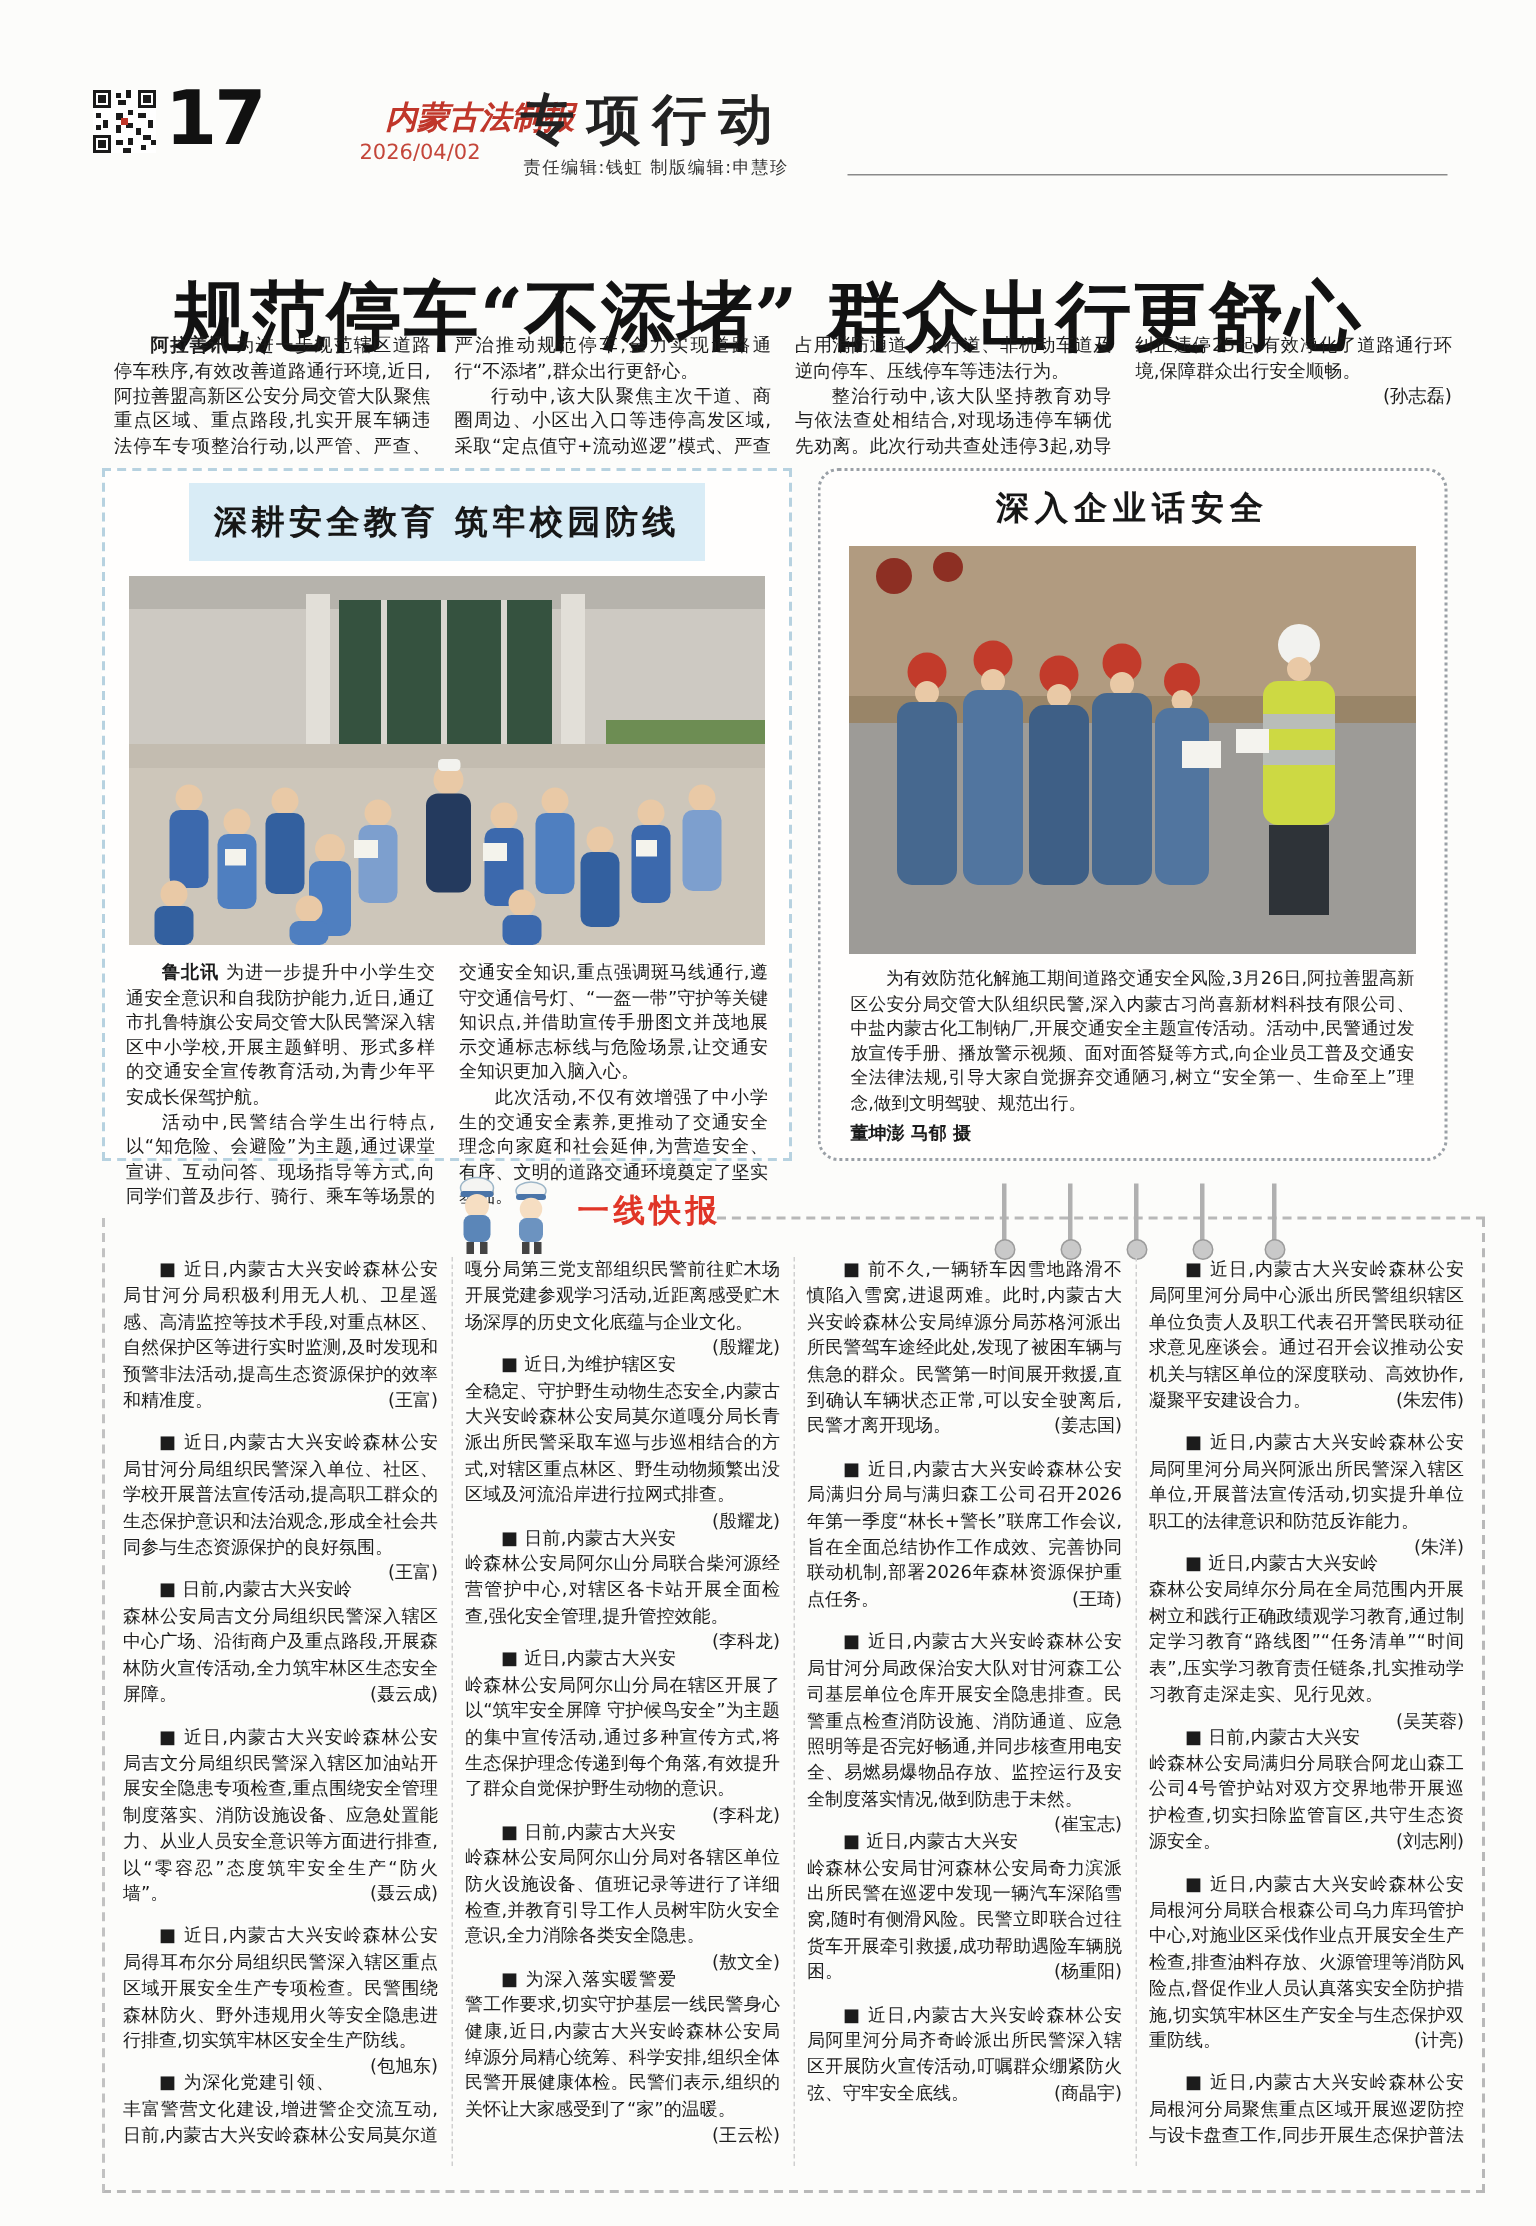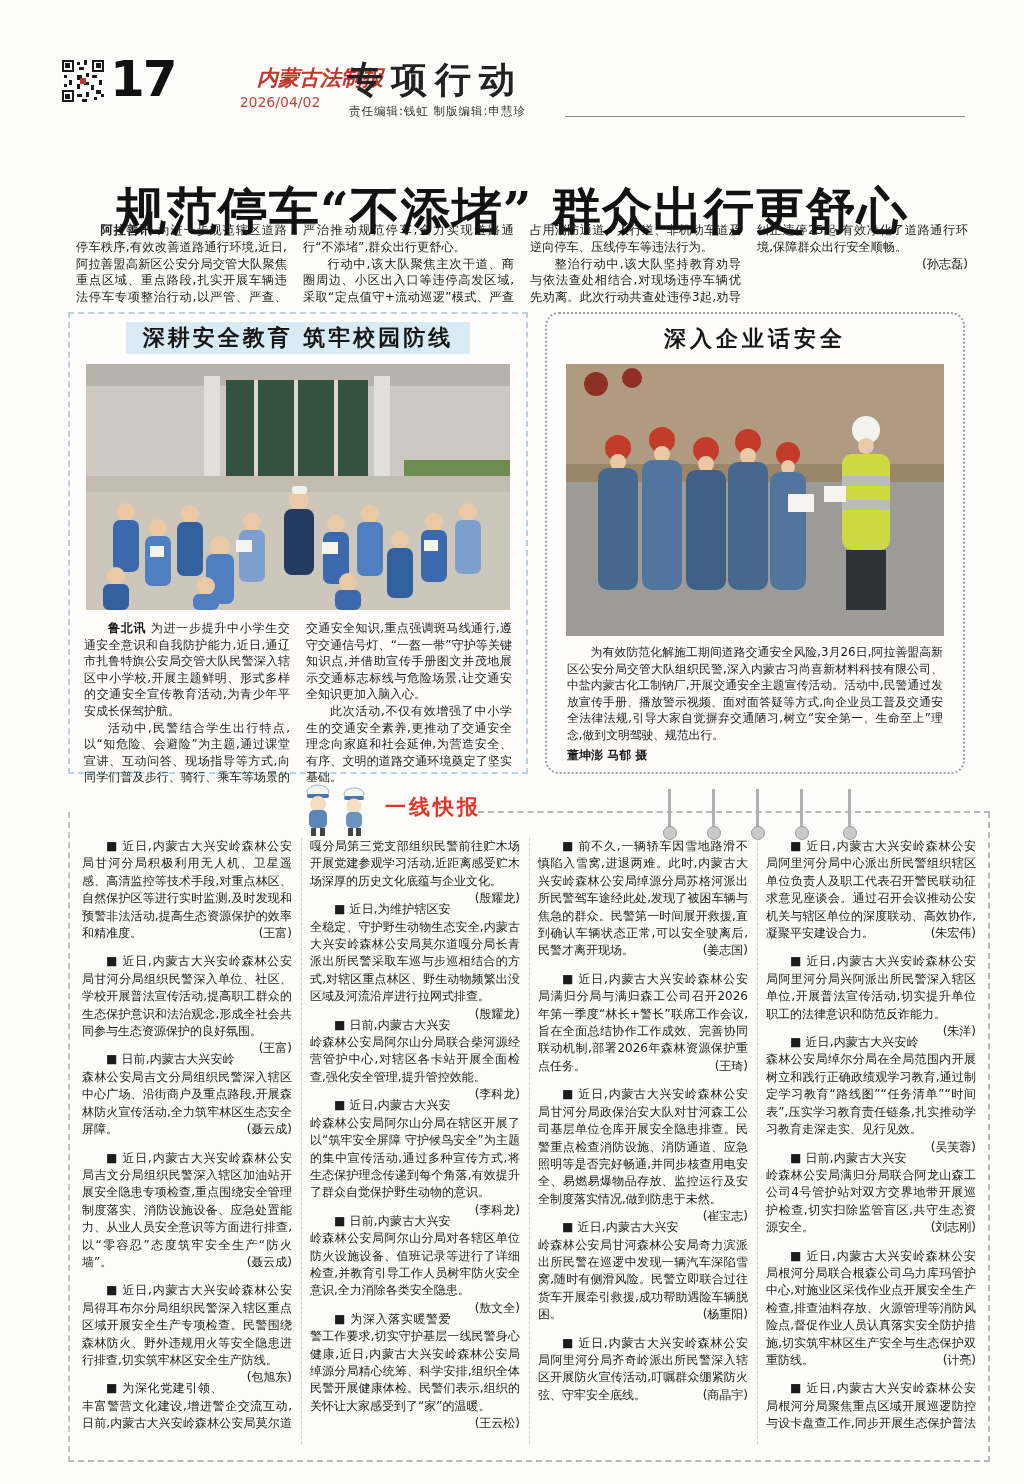--- a/index.html
+++ b/index.html
@@ -24,21 +24,21 @@
   .lead{position:absolute;left:76px;top:222px;width:892px;height:86px;columns:4;column-gap:16px;
         font-size:12.2px;line-height:16.8px;text-align:justify;overflow:hidden;}
   .lead p{margin:0;text-indent:2em;}
   .dl{font-weight:bold;}
   .byline{float:right;}
 
   
   .box-school{position:absolute;left:68px;top:312px;width:460px;height:462px;
               border:2px dashed #b7d2e0;background:#fffefd;box-sizing:border-box;}
   .school-title{margin:8px auto 0;width:344px;background:#d9ecf6;text-align:center;
-                font-size:22px;font-weight:800;letter-spacing:3px;padding:1px 0;color:#171717;}
+                font-size:22px;font-weight:800;letter-spacing:3px;padding:11px 0;color:#171717;}
   .school-photo{display:block;margin:10px auto 0;width:424px;height:246px;background:#c9c5be;}
   .school-text{margin:10px 14px 0;height:168px;columns:2;column-gap:16px;
                font-size:12px;line-height:16.6px;text-align:justify;overflow:hidden;}
   .school-text p{margin:0;text-indent:2em;}
 
   
   .box-ent{position:absolute;left:545px;top:312px;width:420px;height:462px;border:2px dotted #9aa0a6;
            border-radius:14px;background:#fffefd;box-sizing:border-box;}
   .ent-title{margin-top:10px;text-align:center;font-size:22px;font-weight:800;letter-spacing:4px;color:#171717;}
   .ent-photo{display:block;margin:10px auto 0;width:378px;height:272px;background:#a8a6a2;}

